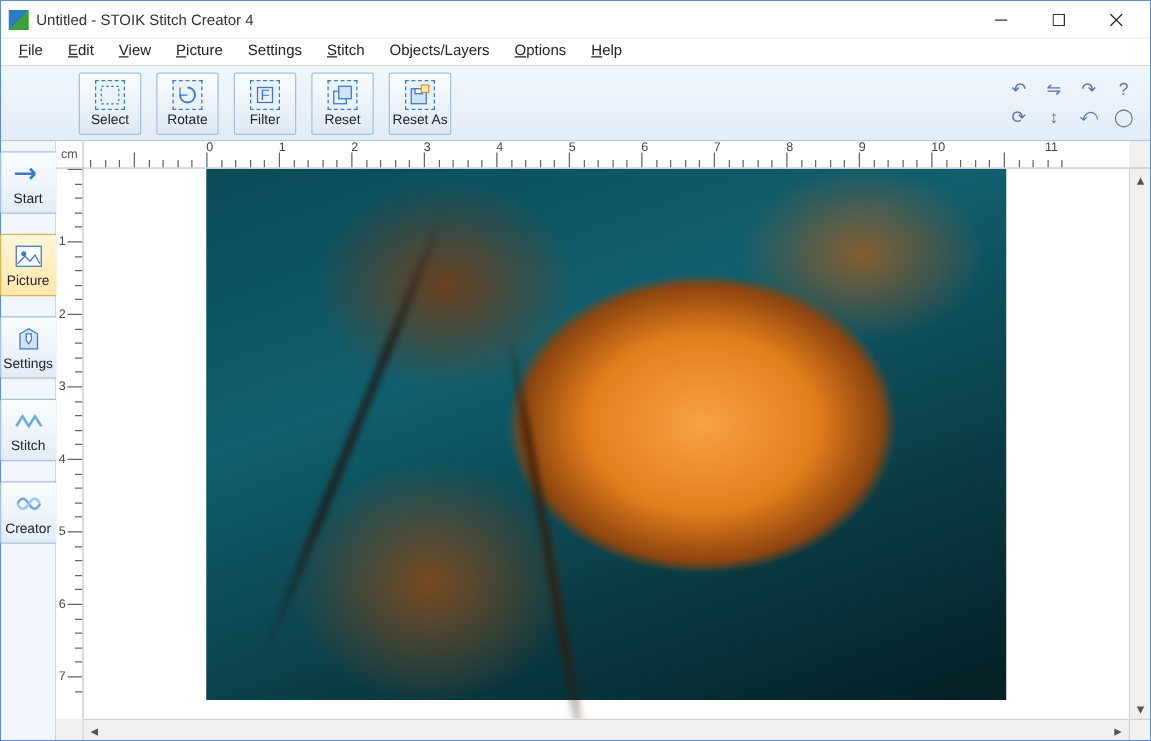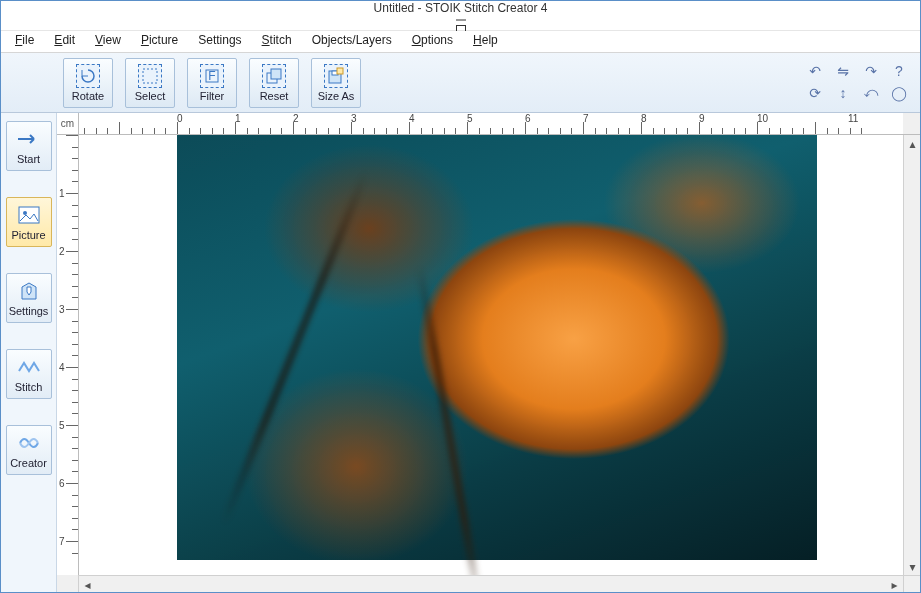--- a/index.html
+++ b/index.html
@@ -1,39 +1,39 @@
 <!DOCTYPE html>
 <html><head>
 <meta charset="utf-8">
 <style>
   * { box-sizing: border-box; margin: 0; padding: 0; font-family: "Segoe UI", Tahoma, sans-serif; font-size: 12px; }
   html, body { width: 921px; height: 593px; overflow: hidden; background: #fff; }
   .window { width: 921px; height: 593px; border: 1px solid #5a8fc8; display: flex; flex-direction: column; background: #fff; }
   
-  .titlebar { height: 30px; display: flex; align-items: center; padding: 0 4px; background: #fff; border-bottom: 1px solid #e6e6e6; flex-direction: column; }
+  .titlebar { height: 30px; display: flex; align-items: center; padding: 0 4px; background: #fff; border-bottom: 1px solid #e6e6e6; }
   .titlebar .appicon { width: 16px; height: 16px; margin: 0 6px 0 2px; background: linear-gradient(135deg, #2d7bc6 0 50%, #3aa03a 50% 100%); }
   .titlebar .title { color: #333; flex: 0 0 auto; }
   .titlebar .spacer { flex: 1 1 auto; }
   .winctrl { width: 46px; height: 30px; display: flex; align-items: center; justify-content: center; color: #333; }
   
   .menubar { height: 22px; display: flex; align-items: flex-start; padding: 0 4px; background: #fff; border-bottom: 1px solid #d6d6d6; }
   .menuitem { padding: 2px 10px; color: #222; cursor: default; }
   .menuitem u { text-decoration: underline; }
   
   .toolbar-row { height: 60px; background: linear-gradient(#f0f6fc, #e3edf7); border-bottom: 1px solid #b8c8db; display: flex; align-items: center; padding: 4px 6px; }
   .toolbar-left { display: flex; gap: 12px; margin-left: 56px; }
   .tbtn { width: 50px; height: 50px; background: linear-gradient(#fafdff, #dde9f4); border: 1px solid #a8c0da; border-radius: 2px; display: flex; flex-direction: column; align-items: center; justify-content: center; gap: 2px; }
   .tbtn .ico { width: 24px; height: 24px; border: 1px dashed #3b78c4; background: #eaf3fc; display:flex; align-items:center; justify-content:center; }
   .tbtn .ico svg { width: 18px; height: 18px; }
   .tbtn .lbl { font-size: 11px; color: #223; }
   .toolbar-right { margin-left: auto; display: grid; grid-template-columns: repeat(4, 20px); grid-template-rows: repeat(2, 18px); gap: 4px 8px; padding-right: 4px; }
   .mini { width: 18px; height: 16px; color: #5a74a8; display:flex; align-items:center; justify-content:center; font-size: 14px; cursor:default; }
   
   .workspace { flex: 1 1 auto; display: flex; min-height: 0; }
-  .sidetabs { width: 56px; background: #f0f6fc; border-right: 1px solid #c9d7e6; display: flex; flex-direction: column; align-items: center; padding-top: 8px; gap: 26px; }
+  .sidetabs { width: 44px; background: #f0f6fc; border-right: 1px solid #c9d7e6; display: flex; flex-direction: column; align-items: center; padding-top: 8px; gap: 16px; }
   .sidetab { width: 46px; height: 50px; background: linear-gradient(#fafdff, #e2ecf6); border: 1px solid #a8c0da; border-radius: 2px; display: flex; flex-direction: column; align-items: center; justify-content: center; gap: 2px; }
   .sidetab.active { background: linear-gradient(#fff6d9, #ffe9a8); border-color: #d9b65a; }
   .sidetab .ico { width: 28px; height: 24px; display:flex; align-items:center; justify-content:center; }
   .sidetab .lbl { font-size: 11px; color: #223; }
   .editor { flex: 1 1 auto; display: flex; flex-direction: column; min-width: 0; }
   
   .topruler-row { height: 22px; display: flex; }
   .unitbox { width: 22px; height: 22px; border-right: 1px solid #bcbcbc; border-bottom: 1px solid #bcbcbc; display:flex; align-items:center; justify-content:center; font-size: 10px; color:#555; background:#fff; }
   .topruler { flex: 1 1 auto; height: 22px; border-bottom: 1px solid #bcbcbc; background: #fff; position: relative; overflow: hidden; }
   .topruler .tick { position: absolute; bottom: 0; border-left: 1px solid #666; }
@@ -105,33 +105,33 @@
       <div class="menuitem">Objects/Layers</div>
       <div class="menuitem"><u>O</u>ptions</div>
       <div class="menuitem"><u>H</u>elp</div>
     </div>
 
   <div class="toolbar-row">
     <div class="toolbar-left" id="toolbar-left">
         <div class="tbtn">
           <div class="ico">
             <svg viewBox="0 0 18 18">
+              <rect x="2" y="2" width="14" height="14" fill="none" stroke="#3b78c4" stroke-dasharray="2 2"></rect>
+            </svg>
+          </div>
+          <div class="lbl">Select</div>
+        </div>
+        <div class="tbtn">
+          <div class="ico">
+            <svg viewBox="0 0 18 18">
               <path d="M9 3 a6 6 0 1 1 -6 6" fill="none" stroke="#3b78c4" stroke-width="1.5"></path>
               <path d="M3 3 l0 6 l6 0" fill="none" stroke="#3b78c4"></path>
             </svg>
           </div>
           <div class="lbl">Rotate</div>
-        </div>
-        <div class="tbtn">
-          <div class="ico">
-            <svg viewBox="0 0 18 18">
-              <rect x="2" y="2" width="14" height="14" fill="none" stroke="#3b78c4" stroke-dasharray="2 2"></rect>
-            </svg>
-          </div>
-          <div class="lbl">Select</div>
         </div>
         <div class="tbtn">
           <div class="ico">
             <svg viewBox="0 0 18 18">
               <rect x="3" y="3" width="12" height="12" fill="#eaf3fc" stroke="#3b78c4"></rect>
               <text x="9" y="13" text-anchor="middle" font-size="10" fill="#3b78c4">F</text>
             </svg>
           </div>
           <div class="lbl">Filter</div>
         </div>
@@ -145,21 +145,21 @@
           <div class="lbl">Reset</div>
         </div>
         <div class="tbtn">
           <div class="ico">
             <svg viewBox="0 0 18 18">
               <rect x="2" y="4" width="12" height="12" fill="#cfe4f7" stroke="#3b78c4"></rect>
               <rect x="5" y="4" width="6" height="4" fill="#fff" stroke="#3b78c4"></rect>
               <rect x="10" y="1" width="6" height="6" fill="#ffe9a8" stroke="#cc9a2b"></rect>
             </svg>
           </div>
-          <div class="lbl">Size As</div>
+          <div class="lbl">Reset As</div>
         </div>
       </div>
     <div class="toolbar-right" id="toolbar-right">
         <div class="mini">↶</div>
         <div class="mini">⇋</div>
         <div class="mini">↷</div>
         <div class="mini">?</div>
         <div class="mini">⟳</div>
         <div class="mini">↕</div>
         <div class="mini">⤺</div>

